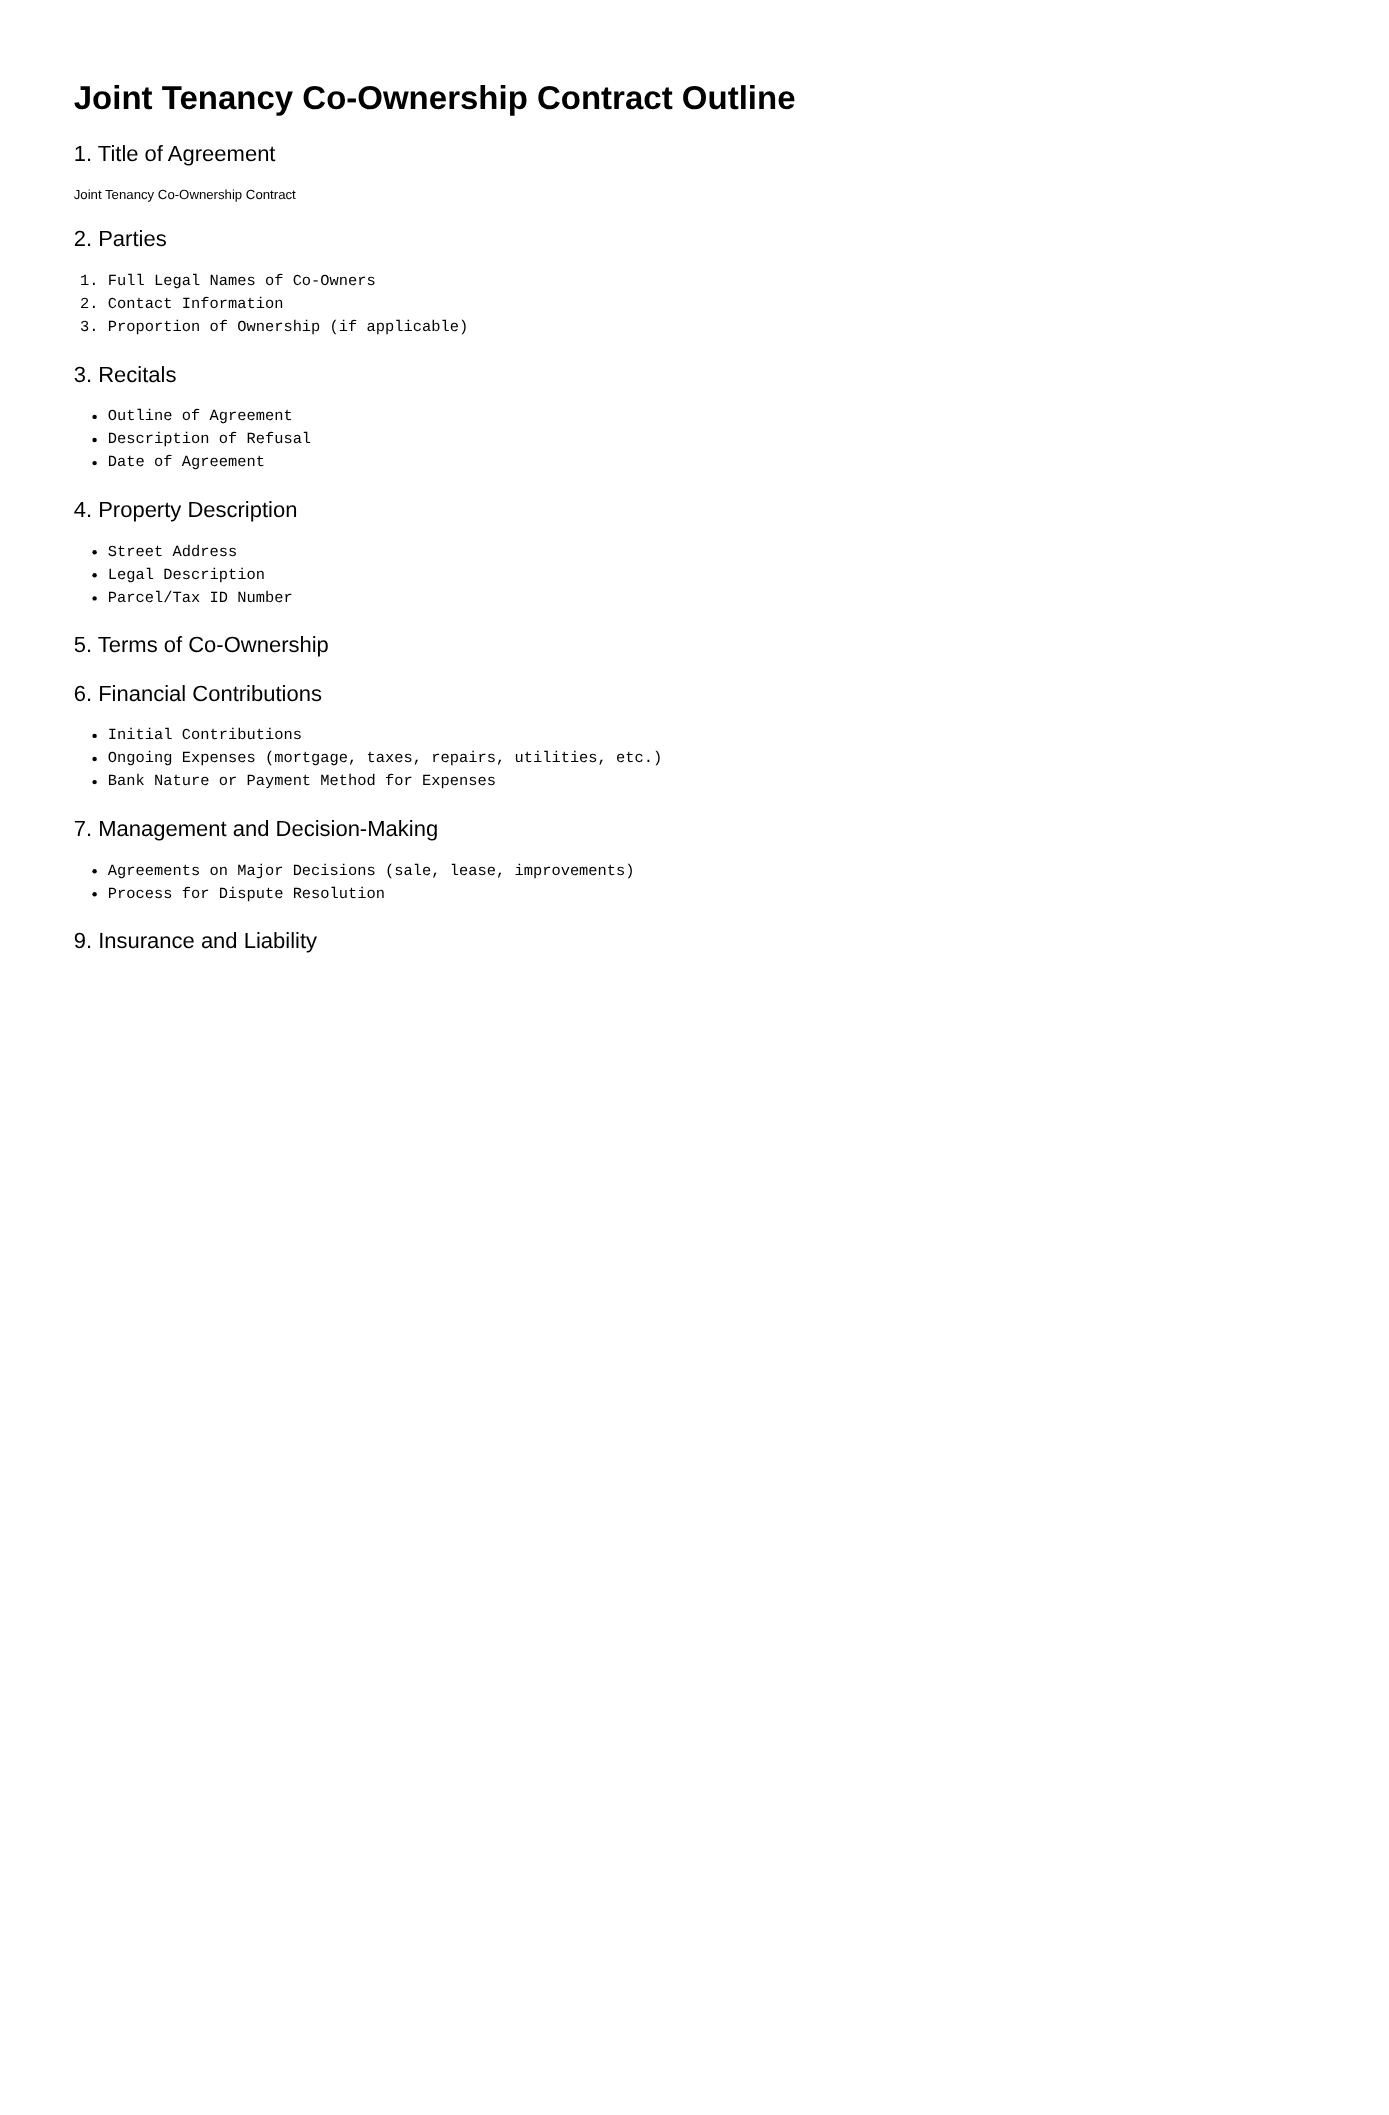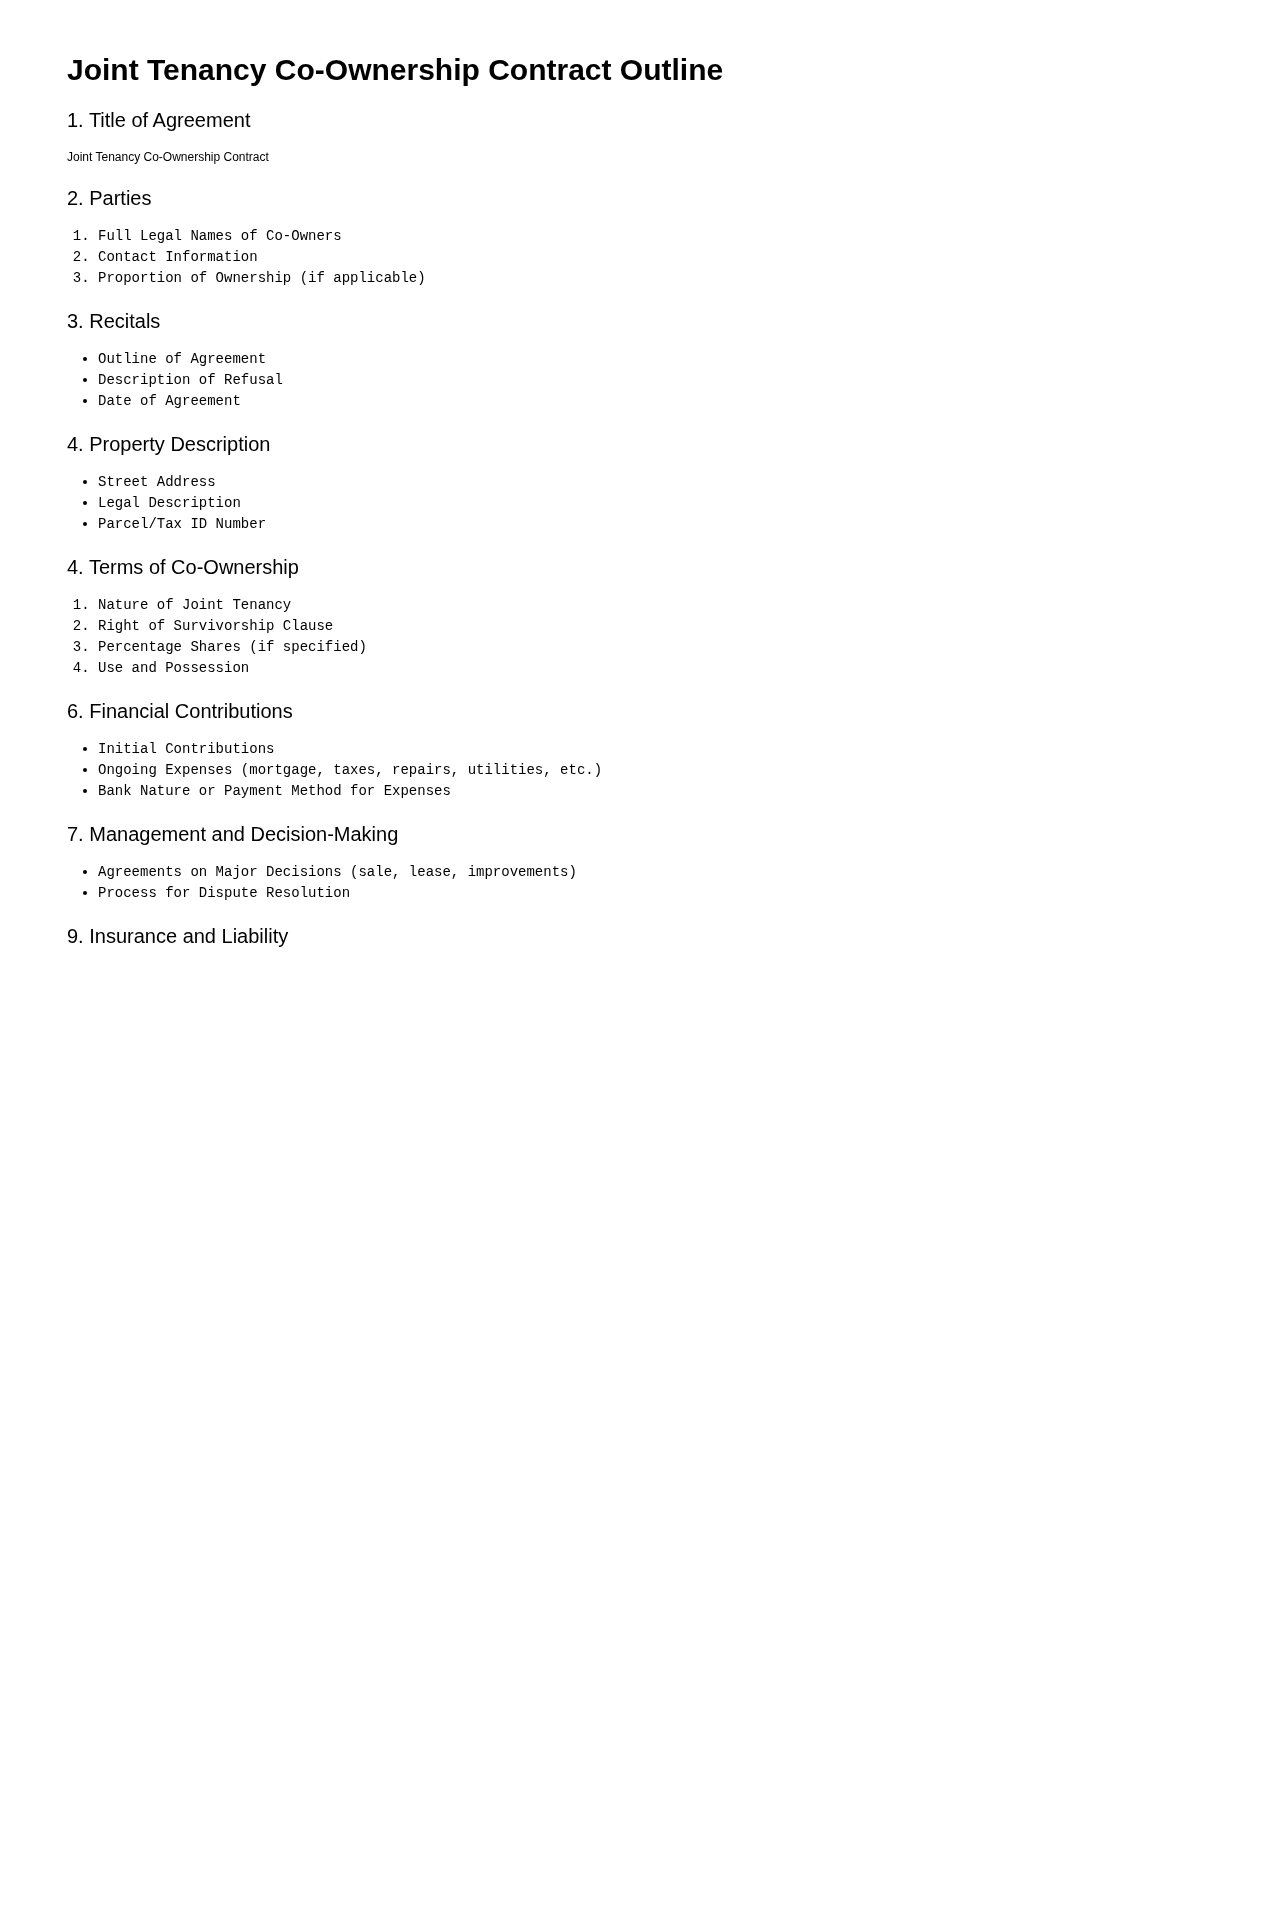--- a/index.html
+++ b/index.html
@@ -7,21 +7,21 @@
     padding: 0;
     background: #ffffff;
   }
   .page {
     width: 1263px;
     min-height: 1923px;
     box-sizing: border-box;
     background: #ffffff;
     color: #000000;
     font-family: "Liberation Sans", sans-serif;
-    padding: 52px 60px 60px 67px;
+    padding: 72px 60px 60px 67px;
   }
   h1 {
     font-size: 30px;
     line-height: 1.2;
     font-weight: 700;
     margin: 0 0 16px 0;
   }
   h2 {
     font-size: 20px;
     line-height: 1.2;
@@ -72,27 +72,21 @@
       </section>
       <section>
         <h2>4. Property Description</h2>
         <ul>
           <li>Street Address</li>
           <li>Legal Description</li>
           <li>Parcel/Tax ID Number</li>
         </ul>
       </section>
       <section>
-        <h2>4. Terms of Co-Ownership</h2>
-        <ol>
-          <li>Nature of Joint Tenancy</li>
-          <li>Right of Survivorship Clause</li>
-          <li>Percentage Shares (if specified)</li>
-          <li>Use and Possession</li>
-        </ol>
+        <h2>5. Terms of Co-Ownership</h2>
       </section>
       <section>
         <h2>6. Financial Contributions</h2>
         <ul>
           <li>Initial Contributions</li>
           <li>Ongoing Expenses (mortgage, taxes, repairs, utilities, etc.)</li>
           <li>Bank Nature or Payment Method for Expenses</li>
         </ul>
       </section>
       <section>

